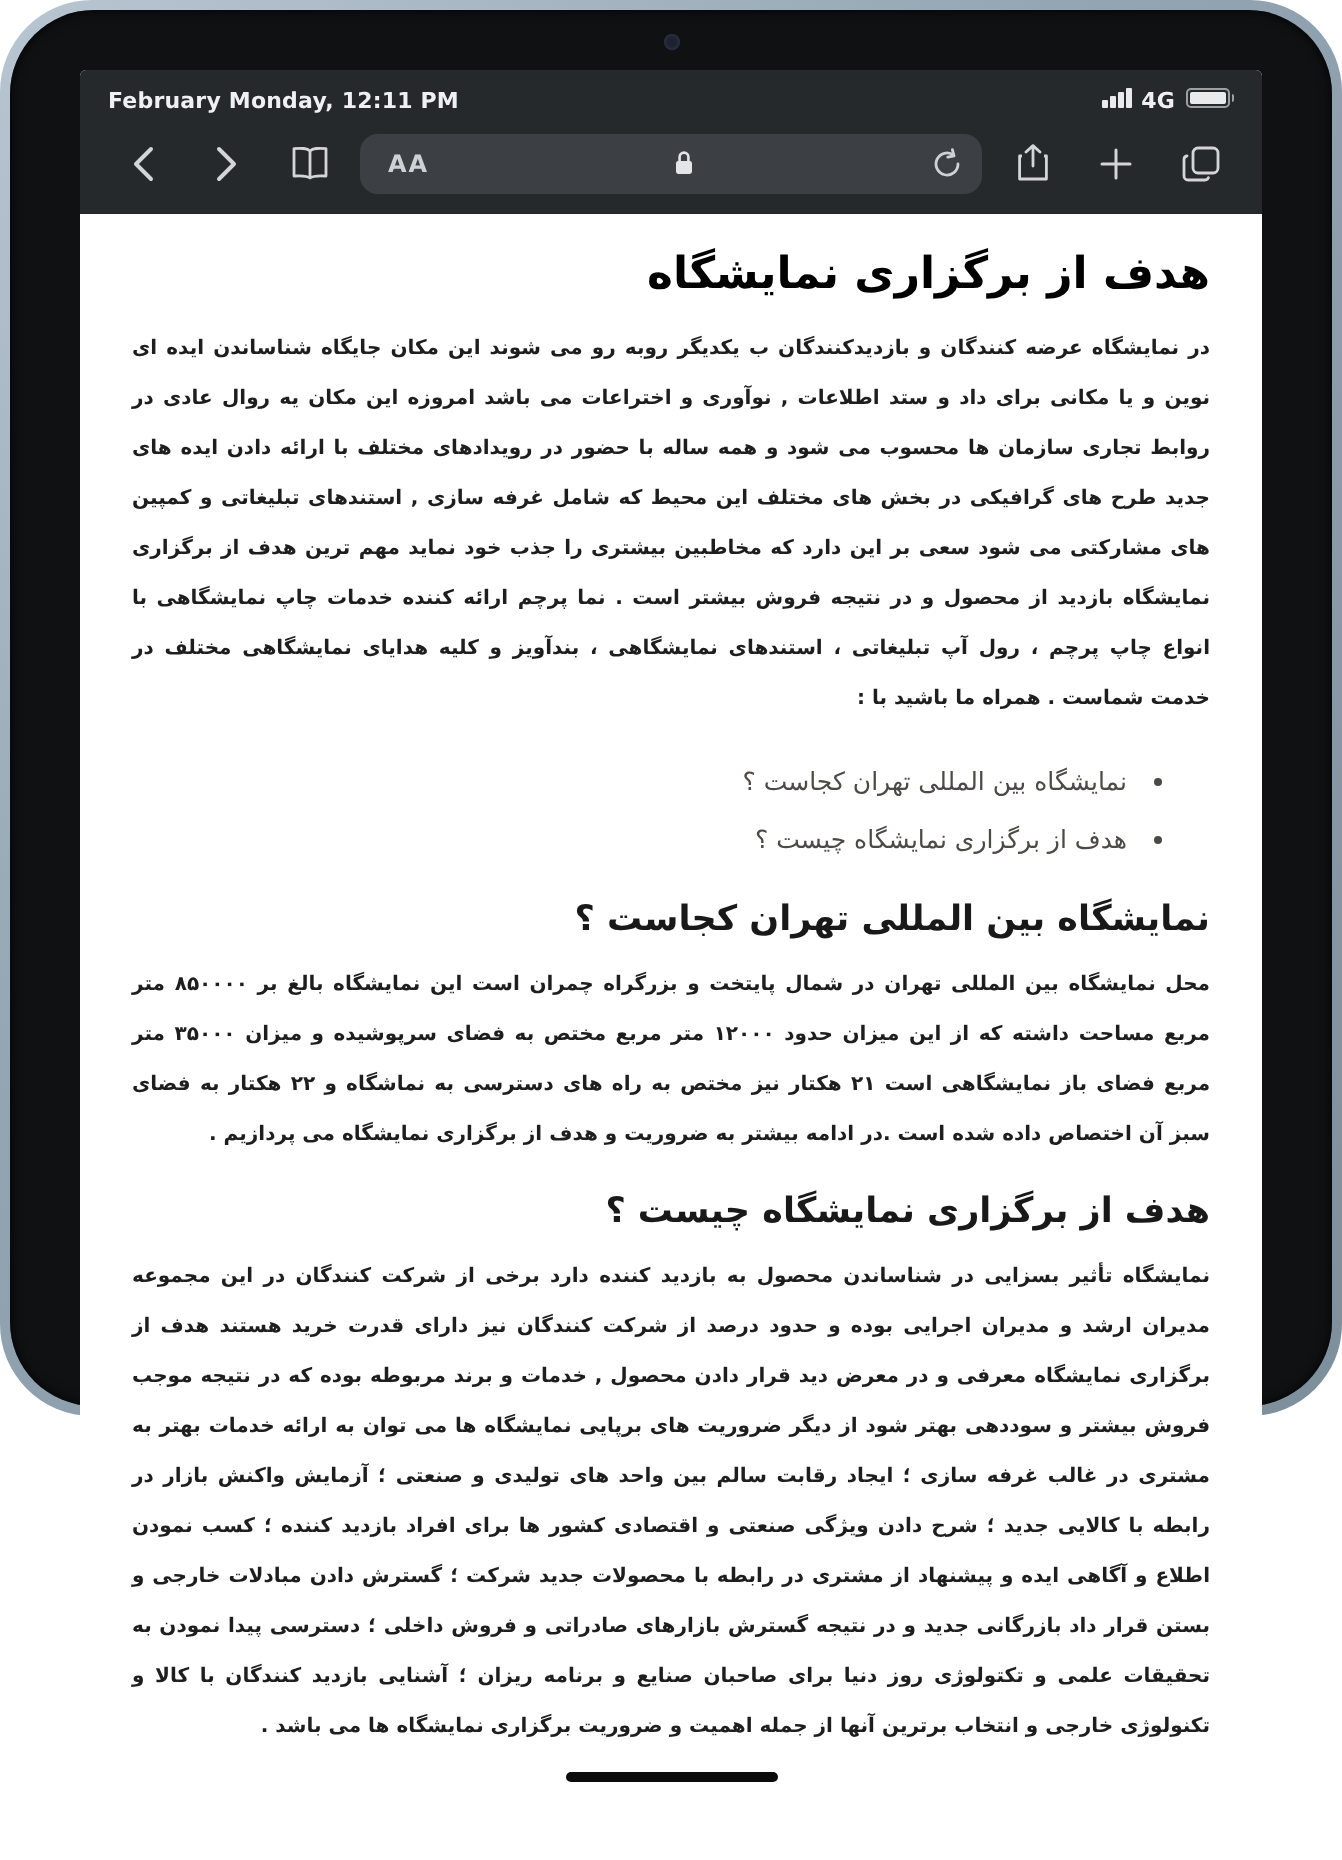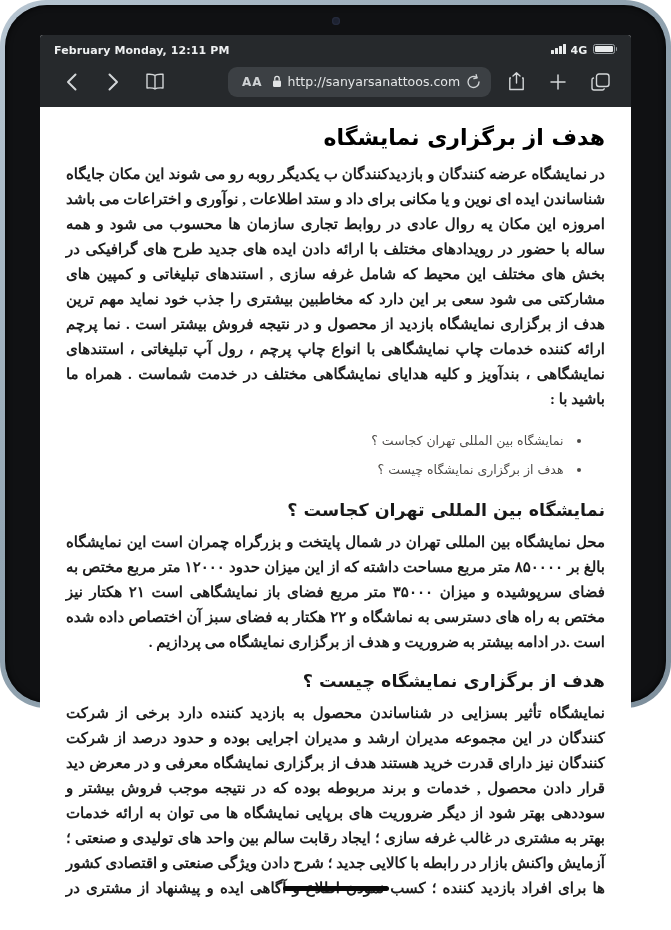--- a/index.html
+++ b/index.html
@@ -57,43 +57,43 @@
     height: 45px; background: #26292c; flex: 0 0 auto;
     display: flex; align-items: center; gap: 8px;
     padding: 4px 14px 10px 14px; color: #d3d6d8;
   }
   .tb-btn {
     width: 34px; height: 30px; display: flex; align-items: center; justify-content: center;
     flex: 0 0 auto; cursor: pointer; color: #d3d6d8;
   }
   .url-pill {
     flex: 1 1 auto; height: 30px; background: #3c4044; border-radius: 9px;
-    display: flex; align-items: center; padding: 0 8px; color: #cfd2d4; margin-left: 48px;
+    display: flex; align-items: center; padding: 0 8px; color: #cfd2d4;
   }
   .url-pill .aa { font-size: 12px; font-weight: bold; padding: 0 6px; letter-spacing: 1px; }
   .url-pill .addr {
     flex: 1 1 auto; display: flex; align-items: center; justify-content: center; gap: 5px;
     font-size: 12.5px; color: #e3e5e6; white-space: nowrap; overflow: hidden;
   }
   svg.icon { display: block; }
 
   
   .webpage {
     flex: 1 1 auto; background: #ffffff; position: relative;
     direction: rtl; unicode-bidi: embed;
     padding: 16px 26px 0 26px; overflow: hidden;
     font-family: "DejaVu Sans", sans-serif;
   }
   .webpage h1 {
     font-size: 22px; font-weight: bold; color: #000000;
     text-align: right; margin: 2px 0 12px 0;
   }
   .webpage p {
-    font-size: 15px; line-height: 25px; color: #1e1e1e; font-weight: 600;
-    text-align: justify; text-align-last: right; font-family: Liberation Serif, serif;
+    font-size: 10px; line-height: 25px; color: #1e1e1e; font-weight: 600;
+    text-align: justify; text-align-last: right;
   }
   .webpage ul {
     margin: 14px 24px 16px 0; list-style: disc inside;
   }
   .webpage ul li {
     font-size: 12.5px; line-height: 29px; color: #4c4a47; font-weight: 500;
     text-align: right; cursor: pointer;
   }
   .webpage h2 {
     font-size: 17.5px; font-weight: bold; color: #191919;
@@ -149,21 +149,20 @@
             </svg>
         </span>
 
         <span class="url-pill">
           <span class="aa">AA</span>
           <span class="addr">
             <svg class="icon" width="10" height="13" viewBox="0 0 10 13">
                 <rect x="1" y="5.5" width="8" height="6.5" rx="1.2" fill="currentColor"></rect>
                 <path d="M2.8 5.5 V3.5 A2.2 2.2 0 0 1 7.2 3.5 V5.5" fill="none" stroke="currentColor" stroke-width="1.3"></path>
               </svg>
-            <span>http://sanyarsanattoos.com</span>
           </span>
           <span style="display:flex;padding:0 2px;">
             <svg class="icon" width="15" height="16" viewBox="0 0 15 16">
                 <path d="M13 8 A5.5 5.5 0 1 1 10.8 3.6" fill="none" stroke="currentColor" stroke-width="1.4" stroke-linecap="round"></path>
                 <path d="M10.2 0.8 L11 3.9 L7.9 4.6" fill="none" stroke="currentColor" stroke-width="1.4" stroke-linecap="round" stroke-linejoin="round"></path>
               </svg>
           </span>
         </span>
 
         <span class="tb-btn">

